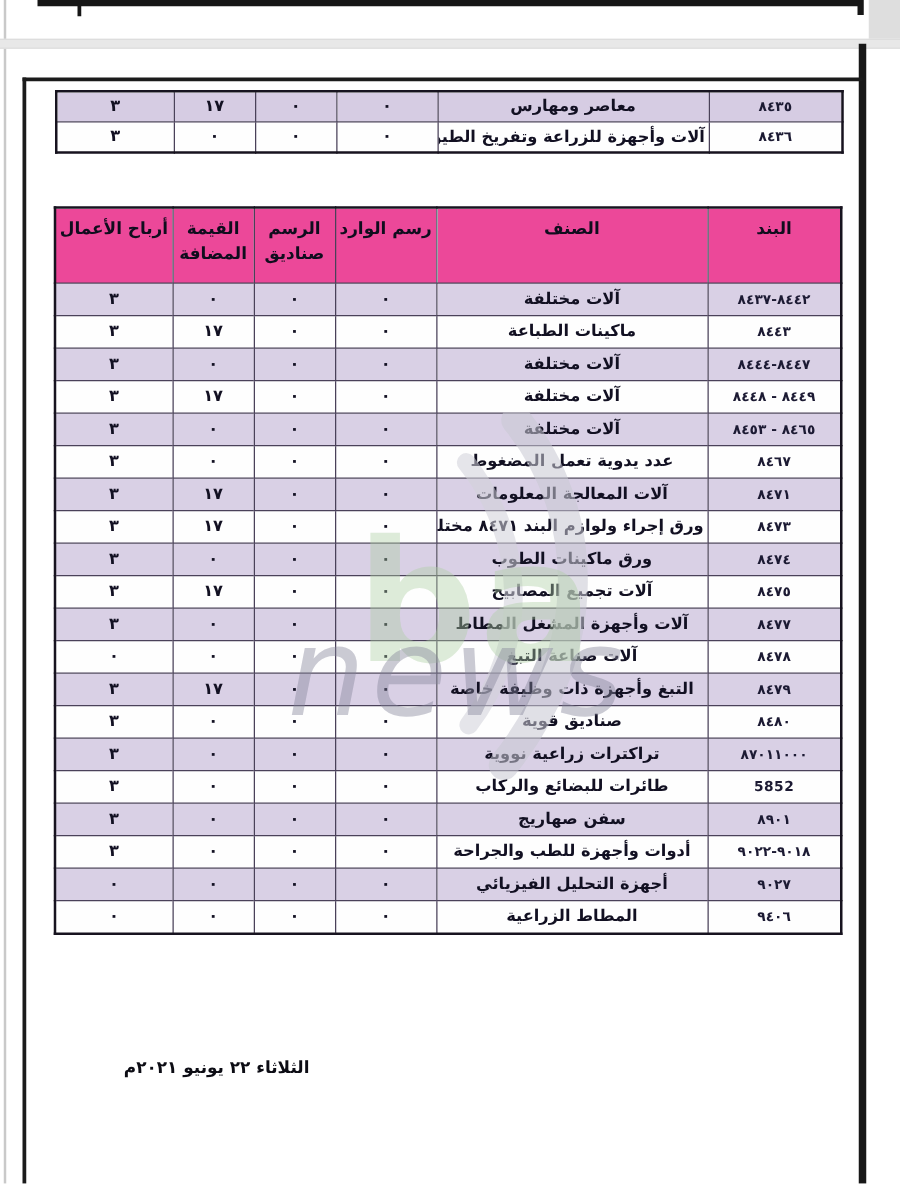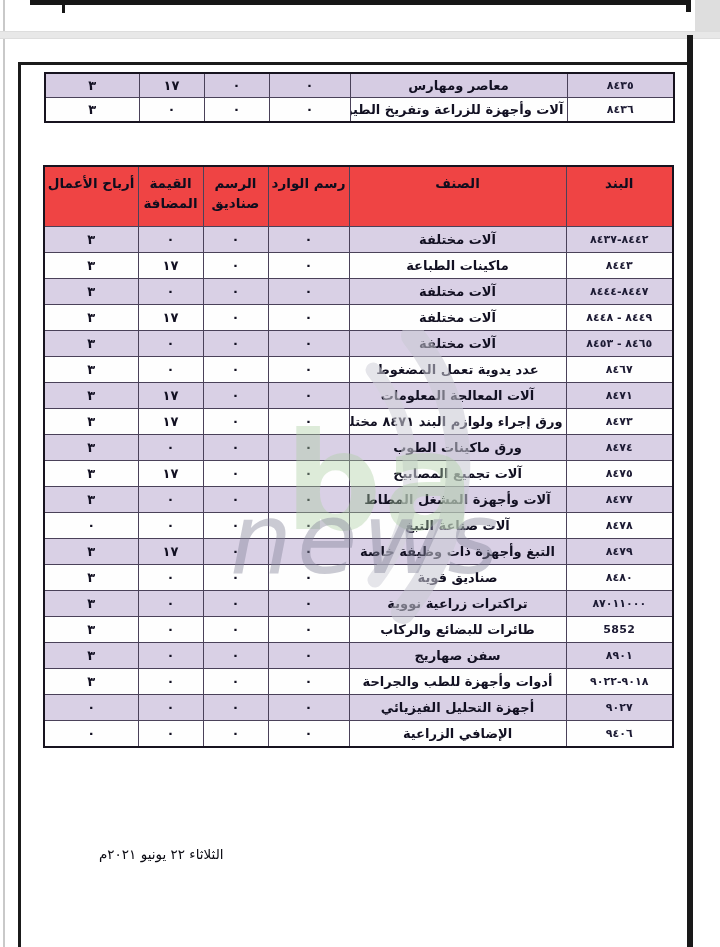--- a/index.html
+++ b/index.html
@@ -16,36 +16,36 @@
   .corner-gray{position:absolute;left:695px;top:0;width:25px;height:31px;background:#dedede;}
   .bar-right{position:absolute;left:687px;top:35px;width:6px;height:912px;background:#181818;}
   .box-top{position:absolute;left:18px;top:62px;width:672px;height:3px;background:#1b1b1b;}
   .box-left{position:absolute;left:18px;top:62px;width:3px;height:885px;background:#1b1b1b;}
   
   table{border-collapse:collapse;table-layout:fixed;position:absolute;direction:rtl;}
   #top-table{left:44px;top:72px;width:628px;}
   #main-table{left:43px;top:165px;width:629px;}
   #top-table,#main-table{border:2.5px solid #17131f;}
   th,td{border:1.6px solid #4a4159;overflow:hidden;text-align:center;padding:0 3px;font-weight:bold;}
-  th{height:52px;background:#ef4444;vertical-align:top;padding-top:7px;font-size:13.5px;line-height:1.45;color:#0f0d1d;margin-left:44px;}
+  th{height:52px;background:#ec4899;vertical-align:top;padding-top:7px;font-size:13.5px;line-height:1.45;color:#0f0d1d;margin-left:44px;}
   th.oneline{white-space:nowrap;}
   td{height:25px;vertical-align:middle;background:#fefefe;}
   #top-table td{height:23px;}
   tr.shaded td{background:#d9d0e5;}
   #top-table tr.shaded td{background:#d6cce3;}
   td.item{font-size:13px;white-space:nowrap;}
   td.num{font-size:13px;}
   td.band{direction:ltr;font-size:11px;letter-spacing:.4px;color:#1c1a33;white-space:nowrap;}
   
   .watermark{position:absolute;left:200px;top:320px;width:360px;height:330px;pointer-events:none;}
   .wm-swoosh{position:absolute;left:95px;top:10px;opacity:.55;}
   .wm-ba{position:absolute;left:85px;top:95px;font-size:135px;line-height:1;font-weight:bold;color:#aecfa3;opacity:.40;letter-spacing:2px;}
   .wm-news{position:absolute;left:30px;top:170px;font-size:98px;line-height:1;color:#85859a;opacity:.42;letter-spacing:5px;font-style:italic;}
   
-  .date-footer{position:absolute;left:99px;top:846px;font-size:13.5px;font-weight:normal;direction:rtl;white-space:nowrap;color:#0c0c14;}
+  .date-footer{position:absolute;left:99px;top:846px;font-size:13.5px;font-weight:bold;direction:rtl;white-space:nowrap;color:#0c0c14;}
 </style>
 </head>
 <body>
 
 <div class="page">
 
   <div class="edge-left"></div>
   <div class="remnant-top"></div>
   <div class="remnant-hook"></div>
   <div class="remnant-tick"></div>
@@ -251,21 +251,21 @@
         <tr class="shaded">
       <td class="band">٩٠٢٧</td>
       <td class="item">أجهزة التحليل الفيزيائي</td>
       <td class="num">٠</td>
       <td class="num">٠</td>
       <td class="num">٠</td>
       <td class="num">٠</td>
     </tr>
         <tr>
       <td class="band">٩٤٠٦</td>
-      <td class="item">الإضافي الزراعية</td>
+      <td class="item">المطاط الزراعية</td>
       <td class="num">٠</td>
       <td class="num">٠</td>
       <td class="num">٠</td>
       <td class="num">٠</td>
     </tr>
       </tbody>
   </table>
 
   <div class="watermark">
     <svg class="wm-swoosh" width="220" height="300" viewBox="0 0 220 300">

